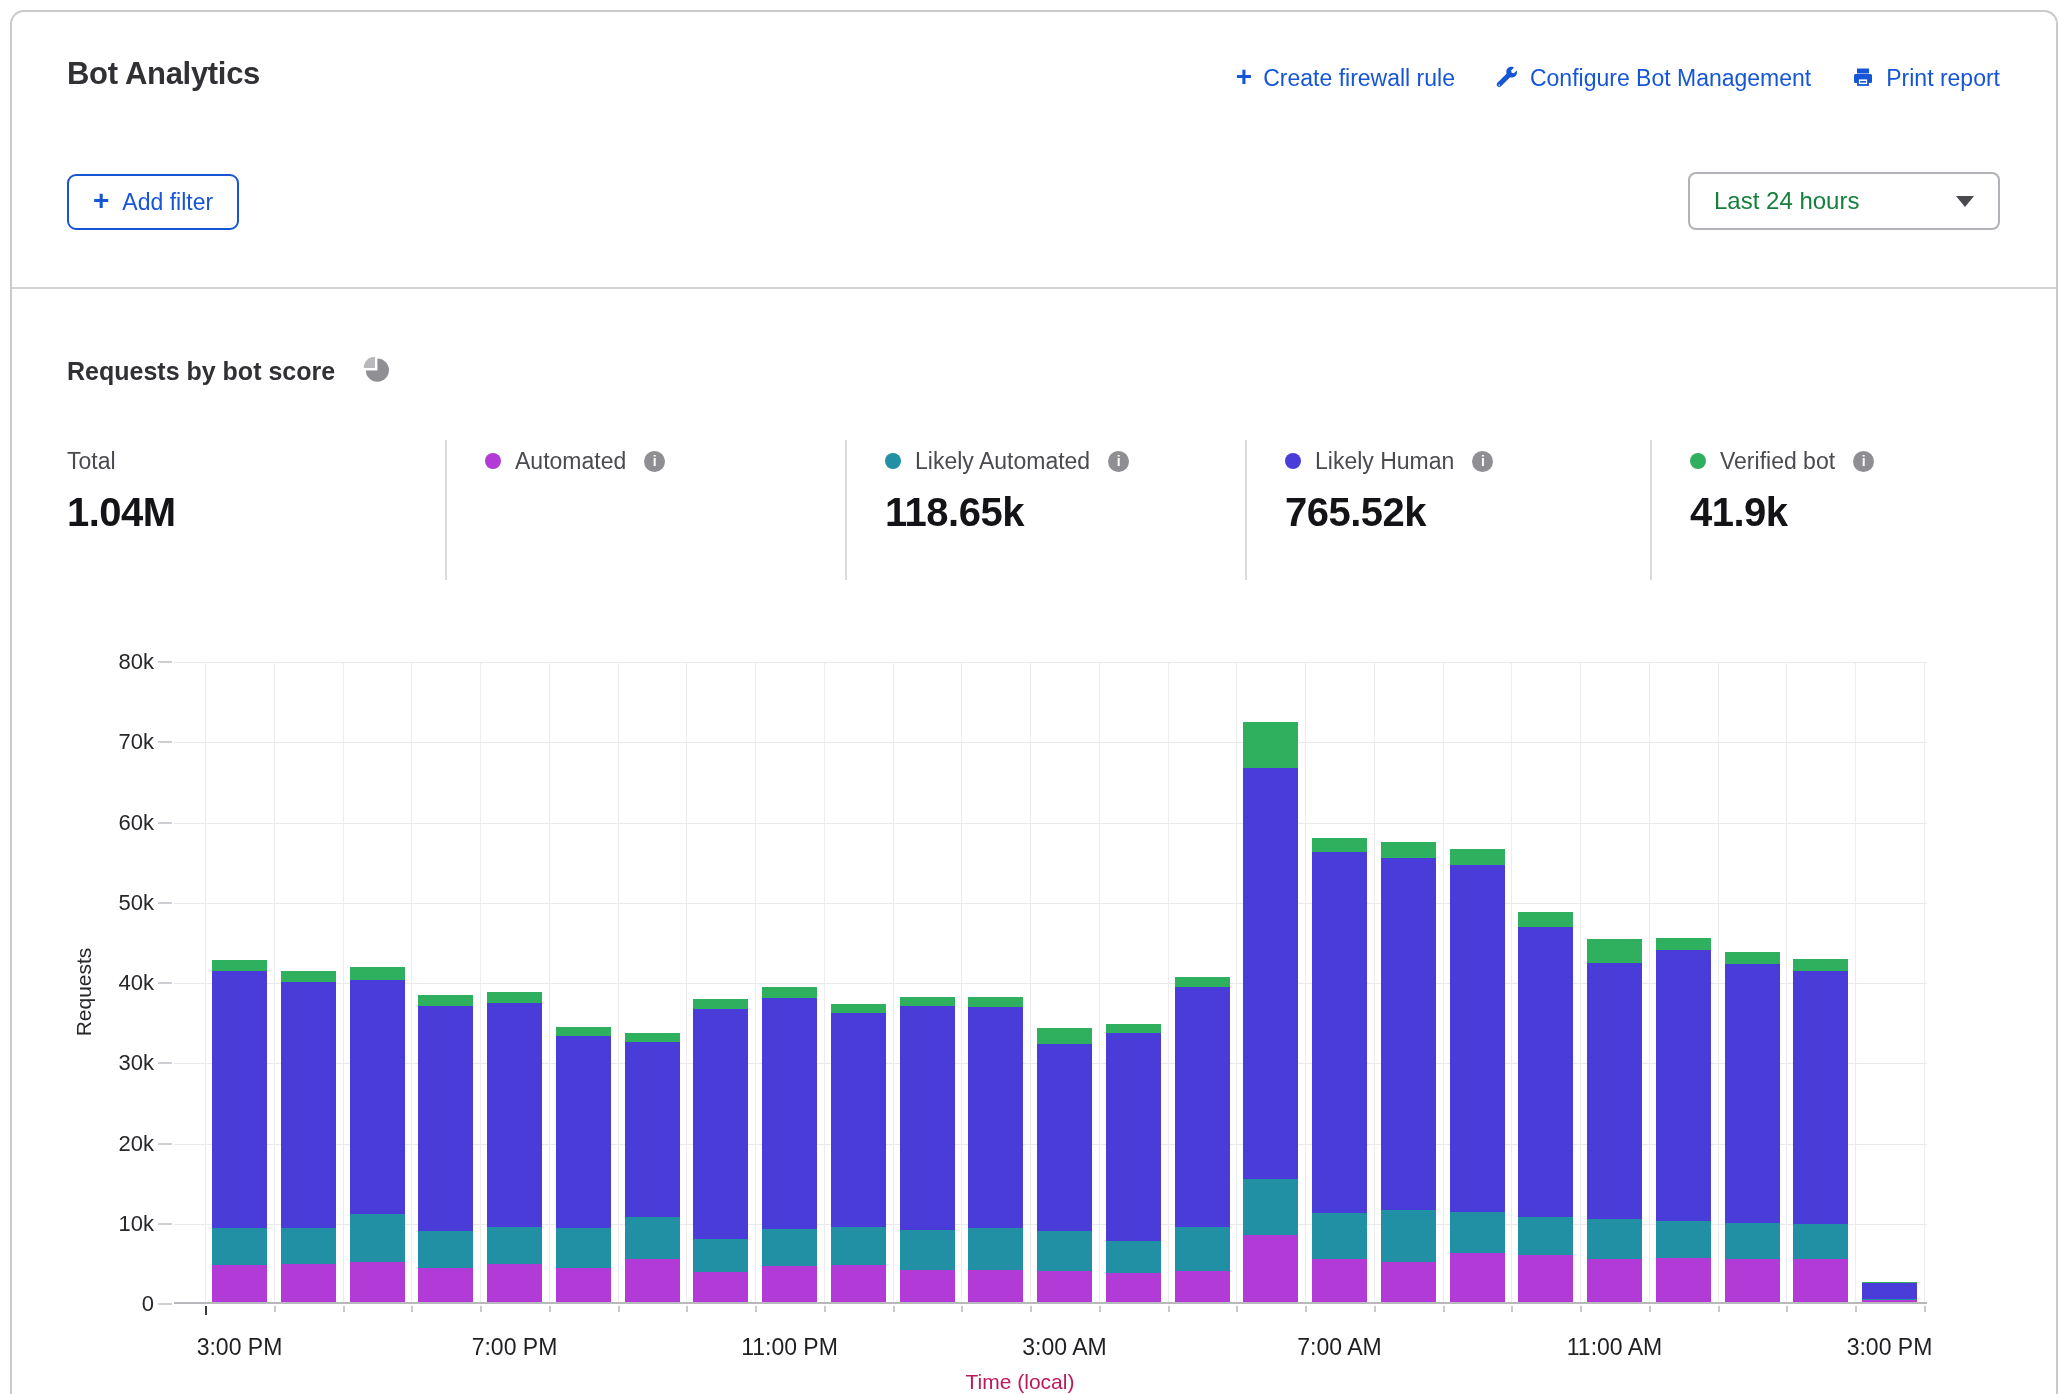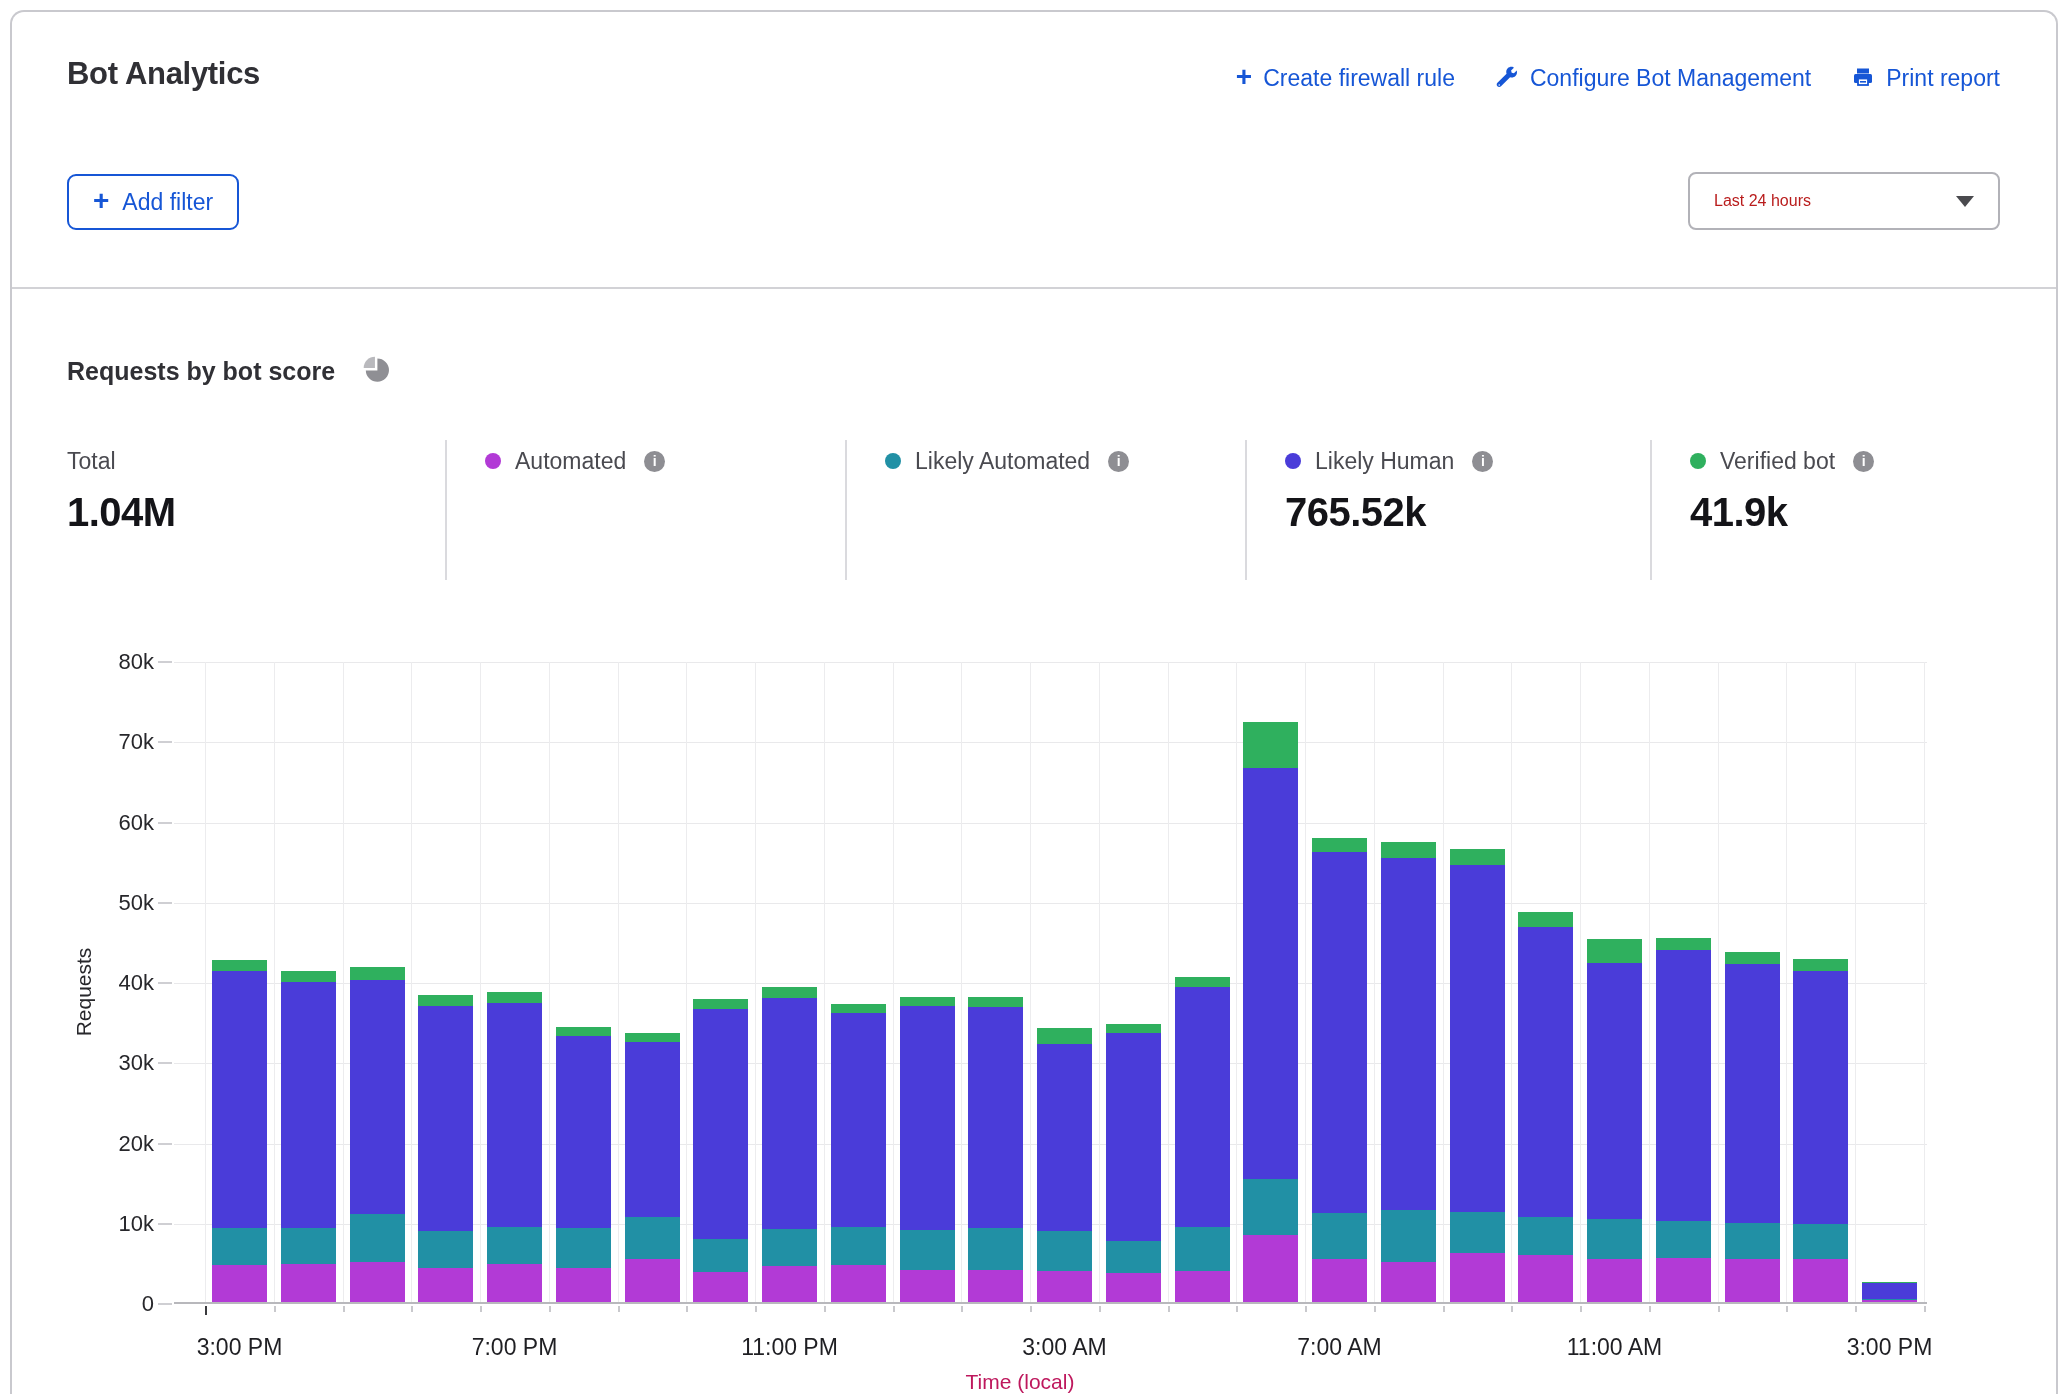--- a/index.html
+++ b/index.html
@@ -19,21 +19,21 @@
   .plus-glyph { font-size:28px; font-weight:700; line-height:1; position:relative; top:-1px; }
   .hlink svg { display:block; }
 
   .add-filter { position:absolute; left:55px; top:162px; height:56px; padding:0 24px;
                 display:flex; align-items:center; gap:13px; background:#fff;
                 border:2px solid #1656d6; border-radius:9px; color:#1656d6;
                 font-size:23px; font-weight:500; font-family:inherit; cursor:pointer; }
   .dropdown { position:absolute; right:56px; top:160px; width:312px; height:58px;
               border:2px solid #b2b2b8; border-radius:8px; background:#fff;
               display:flex; align-items:center; padding:0 24px; cursor:pointer; }
-  .dropdown-value { font-size:16px; color:#b91c1c; flex:1; }
+  .dropdown-value { font-size:24px; color:#15803d; flex:1; }
   .caret { width:0; height:0; border-left:9px solid transparent; border-right:9px solid transparent;
            border-top:11px solid #4a4a4e; }
 
   .divider { position:absolute; left:0; top:275px; width:100%; height:0;
              border-top:2px solid #d2d2d6; }
 
   
   .section-title-row { position:absolute; left:55px; top:344px; display:flex; align-items:center; gap:28px; }
   .section-title { font-size:25px; font-weight:700; color:#303035; }
 
@@ -141,20 +141,21 @@
           <span class="stat-label">Automated</span>
           <span class="info-icon">i</span>
         </div>
       </div>
       <div class="stat stat-la">
         <div class="stat-head">
           <span class="dot" style="background: rgb(33, 144, 165);"></span>
           <span class="stat-label">Likely Automated</span>
           <span class="info-icon">i</span>
         </div>
+        <div class="stat-value">118.65k</div>
       </div>
       <div class="stat stat-lh">
         <div class="stat-head">
           <span class="dot" style="background: rgb(74, 60, 217);"></span>
           <span class="stat-label">Likely Human</span>
           <span class="info-icon">i</span>
         </div>
         <div class="stat-value">765.52k</div>
       </div>
       <div class="stat stat-vb">

